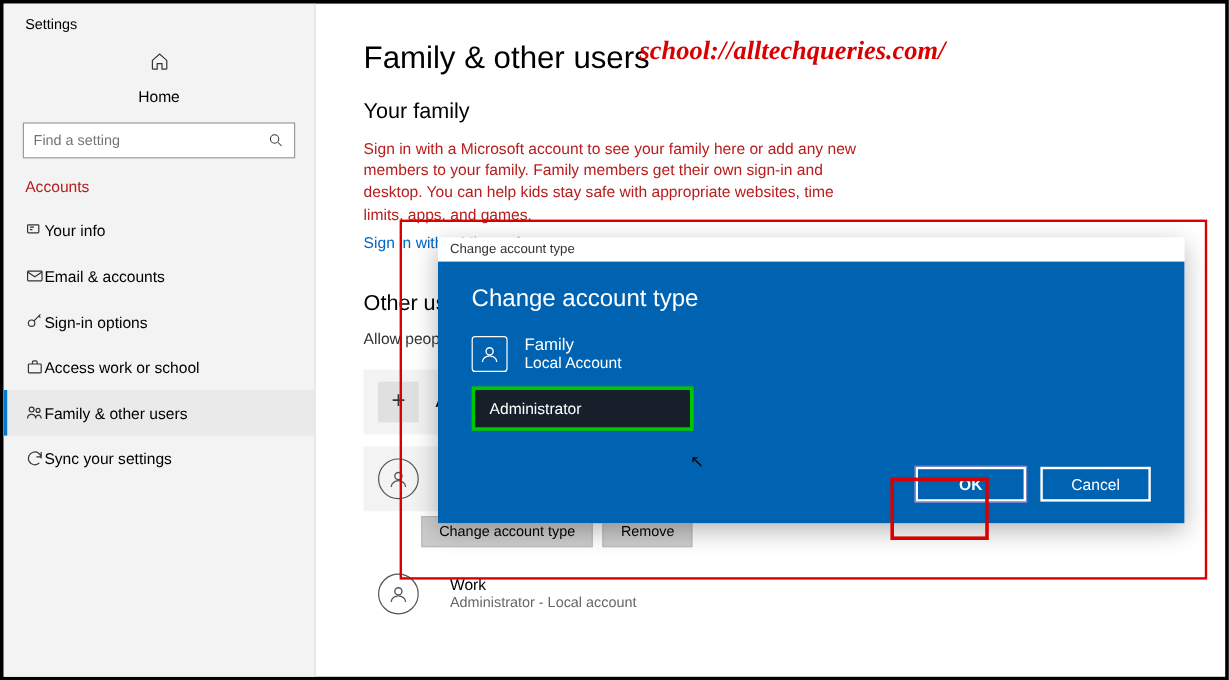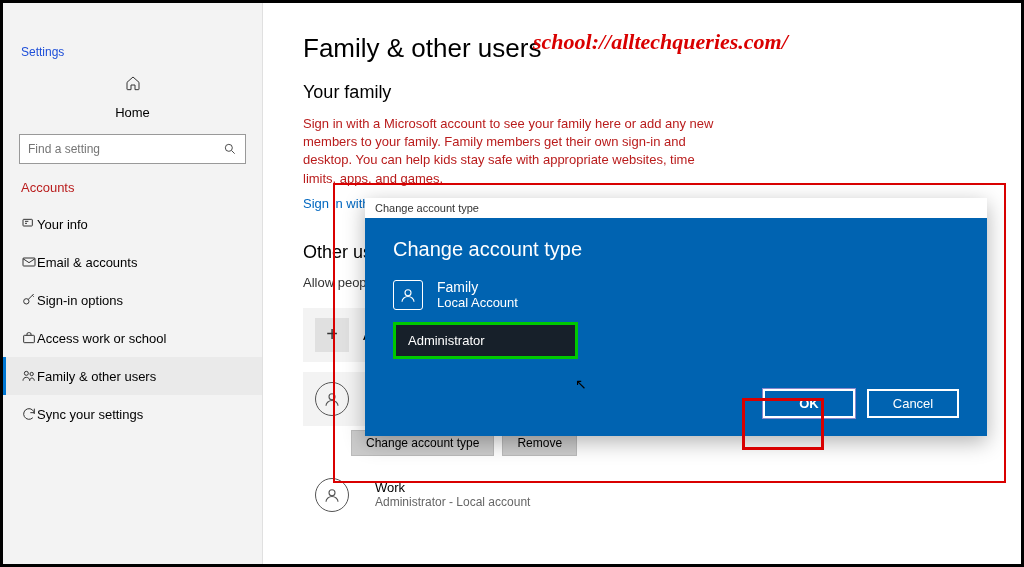--- a/index.html
+++ b/index.html
@@ -1,21 +1,21 @@
 <!DOCTYPE html>
 <html><head>
   <meta charset="utf-8">
   <style>
     * { margin: 0; padding: 0; box-sizing: border-box; font-family: "Segoe UI", Arial, sans-serif; }
     body { background: #fff; width: 1024px; height: 567px; overflow: hidden; border: 3px solid #000; position: relative; }
     
     .app { display: flex; width: 100%; height: 100%; }
     
     .sidebar { width: 260px; background: #f3f3f3; padding: 0; border-right: 1px solid #e0e0e0; }
-    .sidebar-title { font-size: 12px; padding: 10px 18px 6px; color: #1d4ed8; margin-top: 32px; }
+    .sidebar-title { font-size: 12px; padding: 10px 18px 6px; color: #000000; }
     
     .home-row { display: flex; align-items: center; padding: 10px 18px; gap: 14px; cursor: pointer; flex-direction: column; }
     .home-row .ico { width: 16px; height: 16px; }
     .home-row span { font-size: 13px; color: #000; }
     
     .search-wrap { margin: 4px 16px 10px; border: 1px solid #999; background: #fff; display: flex; align-items: center; padding: 4px 8px; height: 30px; }
     .search-wrap input { border: 0; outline: 0; flex: 1; font-size: 12px; color: #666; background: transparent; }
     .search-wrap .ico { width: 14px; height: 14px; color: #666; }
     
     .sidebar-section { font-size: 13px; font-weight: 400; padding: 6px 18px 10px; color: #b91c1c; }

